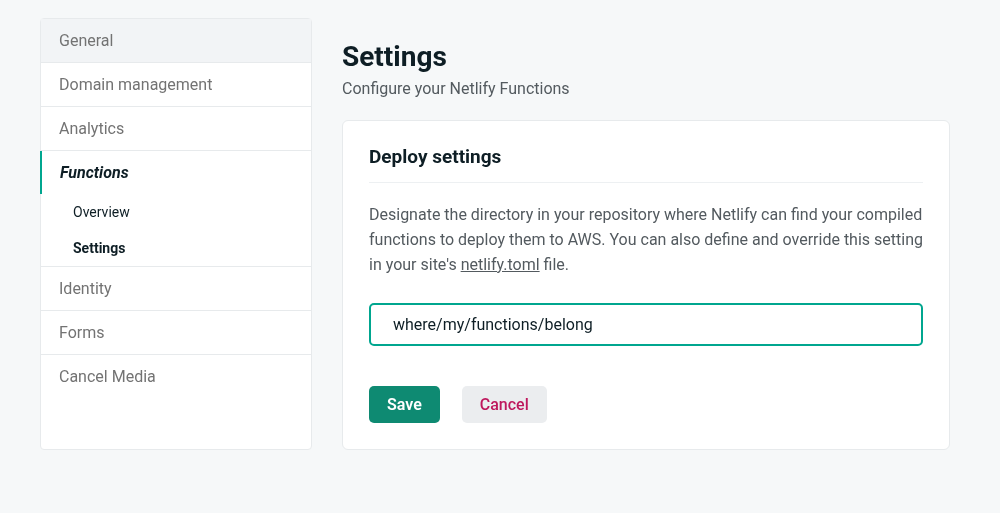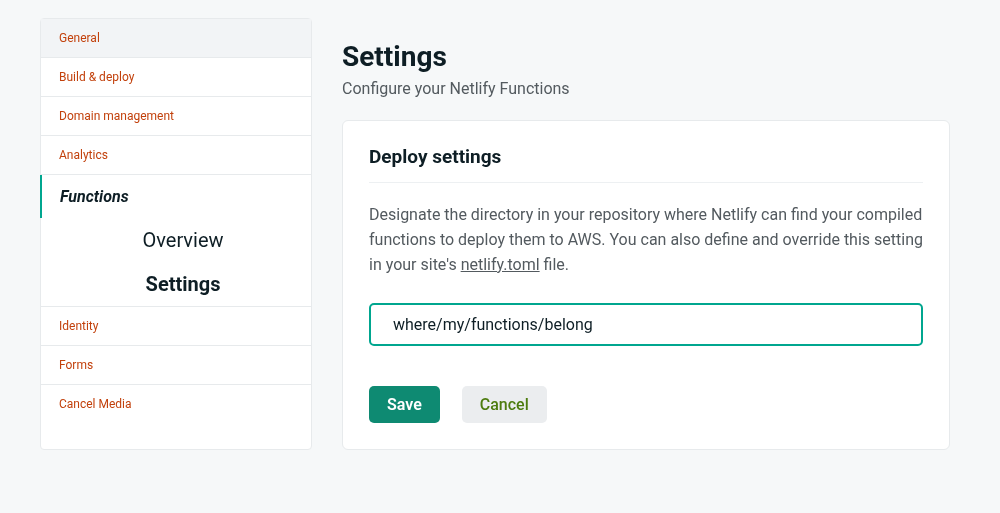--- a/index.html
+++ b/index.html
@@ -22,22 +22,22 @@
     }
     .sidebar {
       width: 272px;
       background: #fff;
       border: 1px solid #e7eaec;
       border-radius: 4px;
       flex-shrink: 0;
     }
     .nav-item {
       padding: 12px 18px;
-      font-size: 12px;
-      color: #c2410c;
+      font-size: 16px;
+      color: #737373;
       border-bottom: 1px solid #e7eaec;
       cursor: pointer;
       background: #fff;
     }
     .nav-item:last-child {
       border-bottom: none;
     }
     .nav-item.active-bg {
       background: #f2f4f6;
     }
@@ -49,24 +49,23 @@
       font-size: 16px;
       font-weight: 700;
       color: #0e1e25;
       border-left: 2px solid #00a68f;
       margin-left: -1px;
       cursor: pointer;
       font-style: italic;
     }
     .nav-subitem {
       padding: 10px 18px 10px 32px;
-      font-size: 20px;
+      font-size: 14px;
       color: #0e1e25;
       cursor: pointer;
-      text-align: center;
     }
     .nav-subitem.selected {
       font-weight: 700;
     }
     .main {
       flex: 1;
       min-width: 0;
       padding-right: 10px;
     }
     .page-title {
@@ -140,31 +139,30 @@
       cursor: pointer;
       font-family: inherit;
     }
     .btn-primary {
       background: #0e8a72;
       color: #fff;
       font-weight: 600;
     }
     .btn-secondary {
       background: #ebedef;
-      color: #4d7c0f;
+      color: #be185d;
       font-weight: 500;
     }
   </style>
 </head>
 <body>
 
 <div class="layout">
   <div class="sidebar">
     <div class="nav-item active-bg">General</div>
-    <div class="nav-item">Build &amp; deploy</div>
     <div class="nav-item">Domain management</div>
     <div class="nav-item">Analytics</div>
     <div class="nav-subgroup">
       <div class="nav-functions-header">Functions</div>
       <div class="nav-subitem">Overview</div>
       <div class="nav-subitem selected">Settings</div>
     </div>
     <div class="nav-item">Identity</div>
     <div class="nav-item">Forms</div>
     <div class="nav-item">Cancel Media</div>

